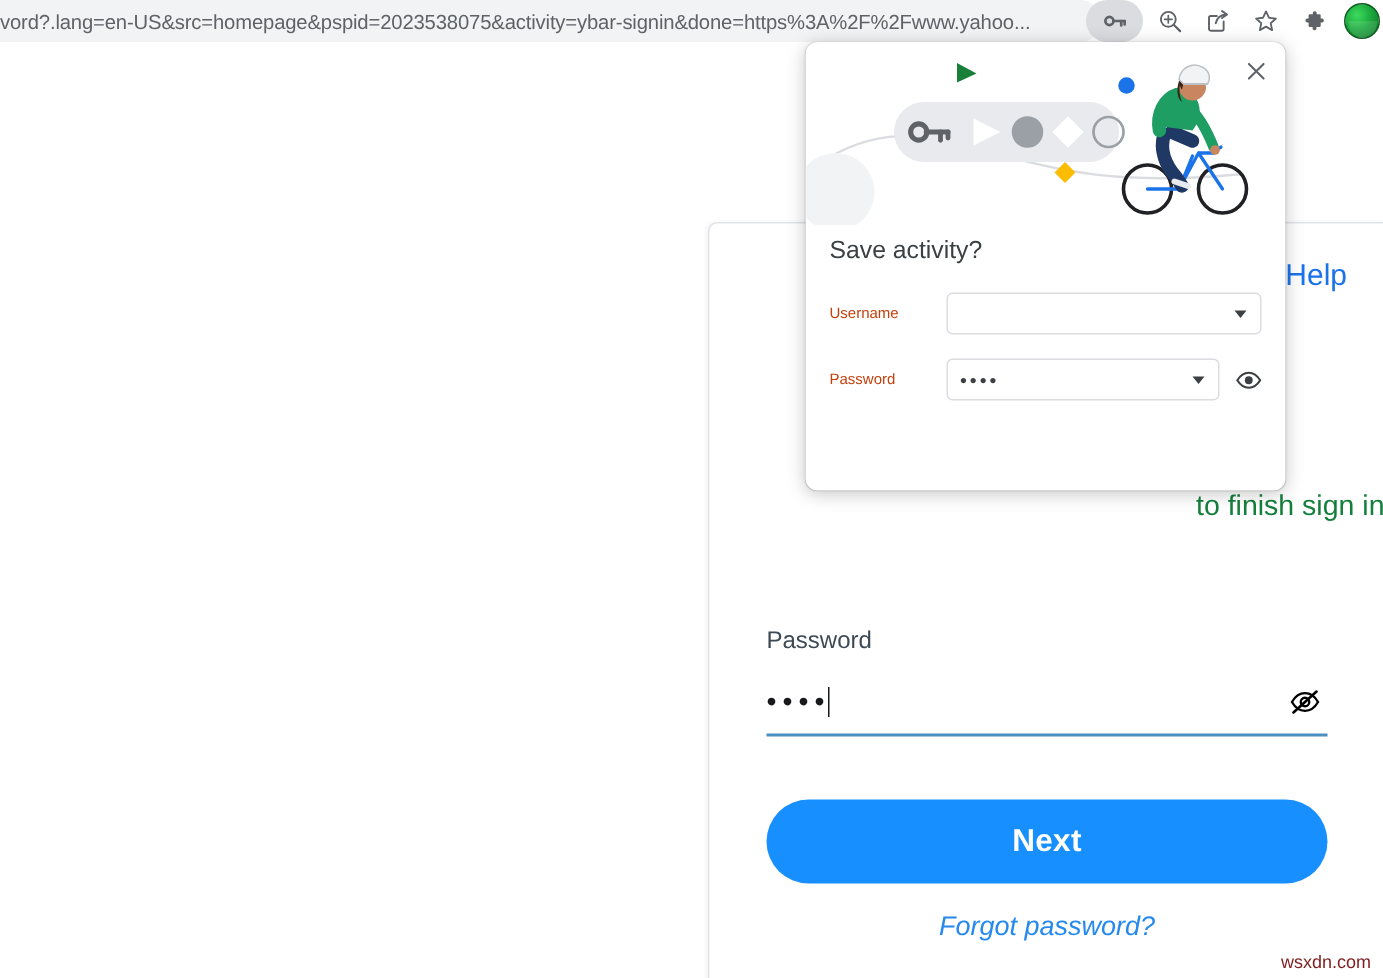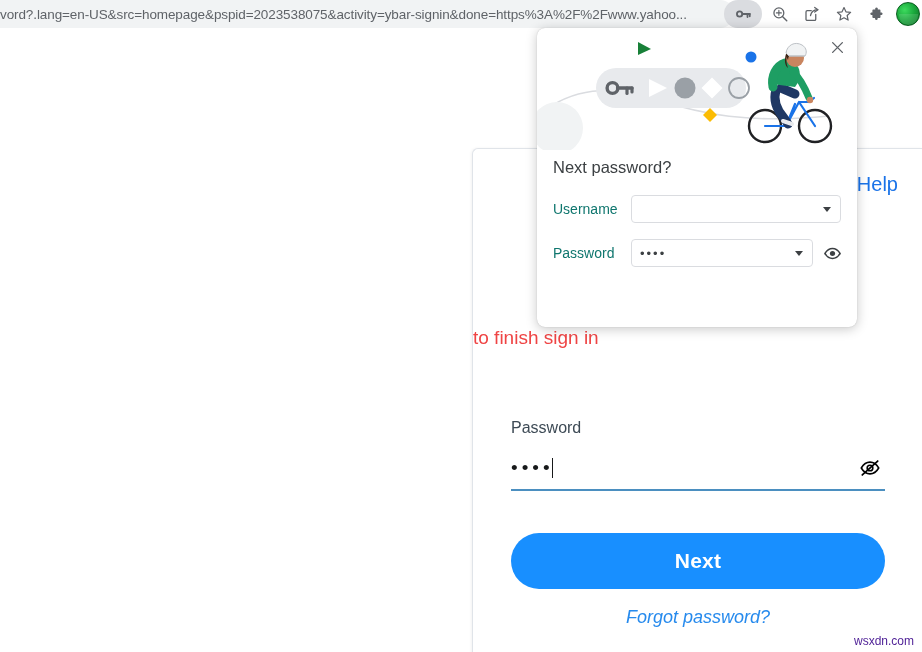--- a/index.html
+++ b/index.html
@@ -112,23 +112,23 @@
     top: 24px;
     font-size: 20px;
     color: #1a73e8;
     font-family: "Liberation Sans", sans-serif;
   }
   #finish-text {
     position: absolute;
     left: 0;
     top: 178px;
     width: 450px;
-    text-align: left;
+    text-align: right;
     font-size: 19px;
-    color: #ef4444;
+    color: #15803d;
     font-family: "Liberation Sans", sans-serif;
   }
   #password-label {
     position: absolute;
     left: 38px;
     top: 270px;
     font-size: 16px;
     color: #3d4a55;
     font-family: "Liberation Sans", sans-serif;
   }
@@ -193,21 +193,21 @@
     color: #268aed;
     font-family: "Liberation Sans", sans-serif;
     cursor: pointer;
     font-style: italic;
   }
   #watermark {
     position: absolute;
     right: 8px;
     bottom: 4px;
     font-size: 12px;
-    color: #4c1d95;
+    color: #7f1d1d;
     font-family: "Liberation Sans", sans-serif;
     margin-left: 28px;
   }
 
   
   #save-password-dialog {
     position: absolute;
     left: 537px;
     top: 28px;
     width: 320px;
@@ -245,22 +245,22 @@
     position: absolute;
     left: 16px;
     width: 290px;
     display: flex;
     align-items: center;
   }
   #row-username { top: 167px; }
   #row-password { top: 211px; }
   .form-label {
     width: 78px;
-    font-size: 14px;
-    color: #0f766e;
+    font-size: 10px;
+    color: #c2410c;
     font-family: "Liberation Sans", sans-serif;
   }
   .combo {
     height: 28px;
     border: 1px solid #dadce0;
     border-radius: 4px;
     background: #ffffff;
     display: flex;
     align-items: center;
     justify-content: space-between;
@@ -466,21 +466,21 @@
       <circle cx="258" cy="26" r="9" fill="#c9855f"></circle>
 
       <path d="M249 24 C249 16 256 13 262 16 C257 17 252 20 251 28 Z" fill="#3c2415"></path>
       <path d="M249 22 C247 28 248 34 251 36 C249 31 249 27 250 23 Z" fill="#3c2415"></path>
 
       <path d="M249 21 C250 13 258 9 265 13 C270 16 270 21 268 24 L252 24 Z" fill="#f1f3f4" stroke="#bdc1c6" stroke-width="1"></path>
       <path d="M252 24 L268 24" stroke="#bdc1c6" stroke-width="1.2"></path>
     </g>
   </svg>
 
-  <div id="dialog-heading">Next password?</div>
+  <div id="dialog-heading">Save activity?</div>
 
   <div class="form-row" id="row-username">
     <span class="form-label">Username</span>
     <div class="combo" id="username-combo">
       <span class="combo-text"></span>
       <span class="combo-arrow"></span>
     </div>
   </div>
 
   <div class="form-row" id="row-password">

